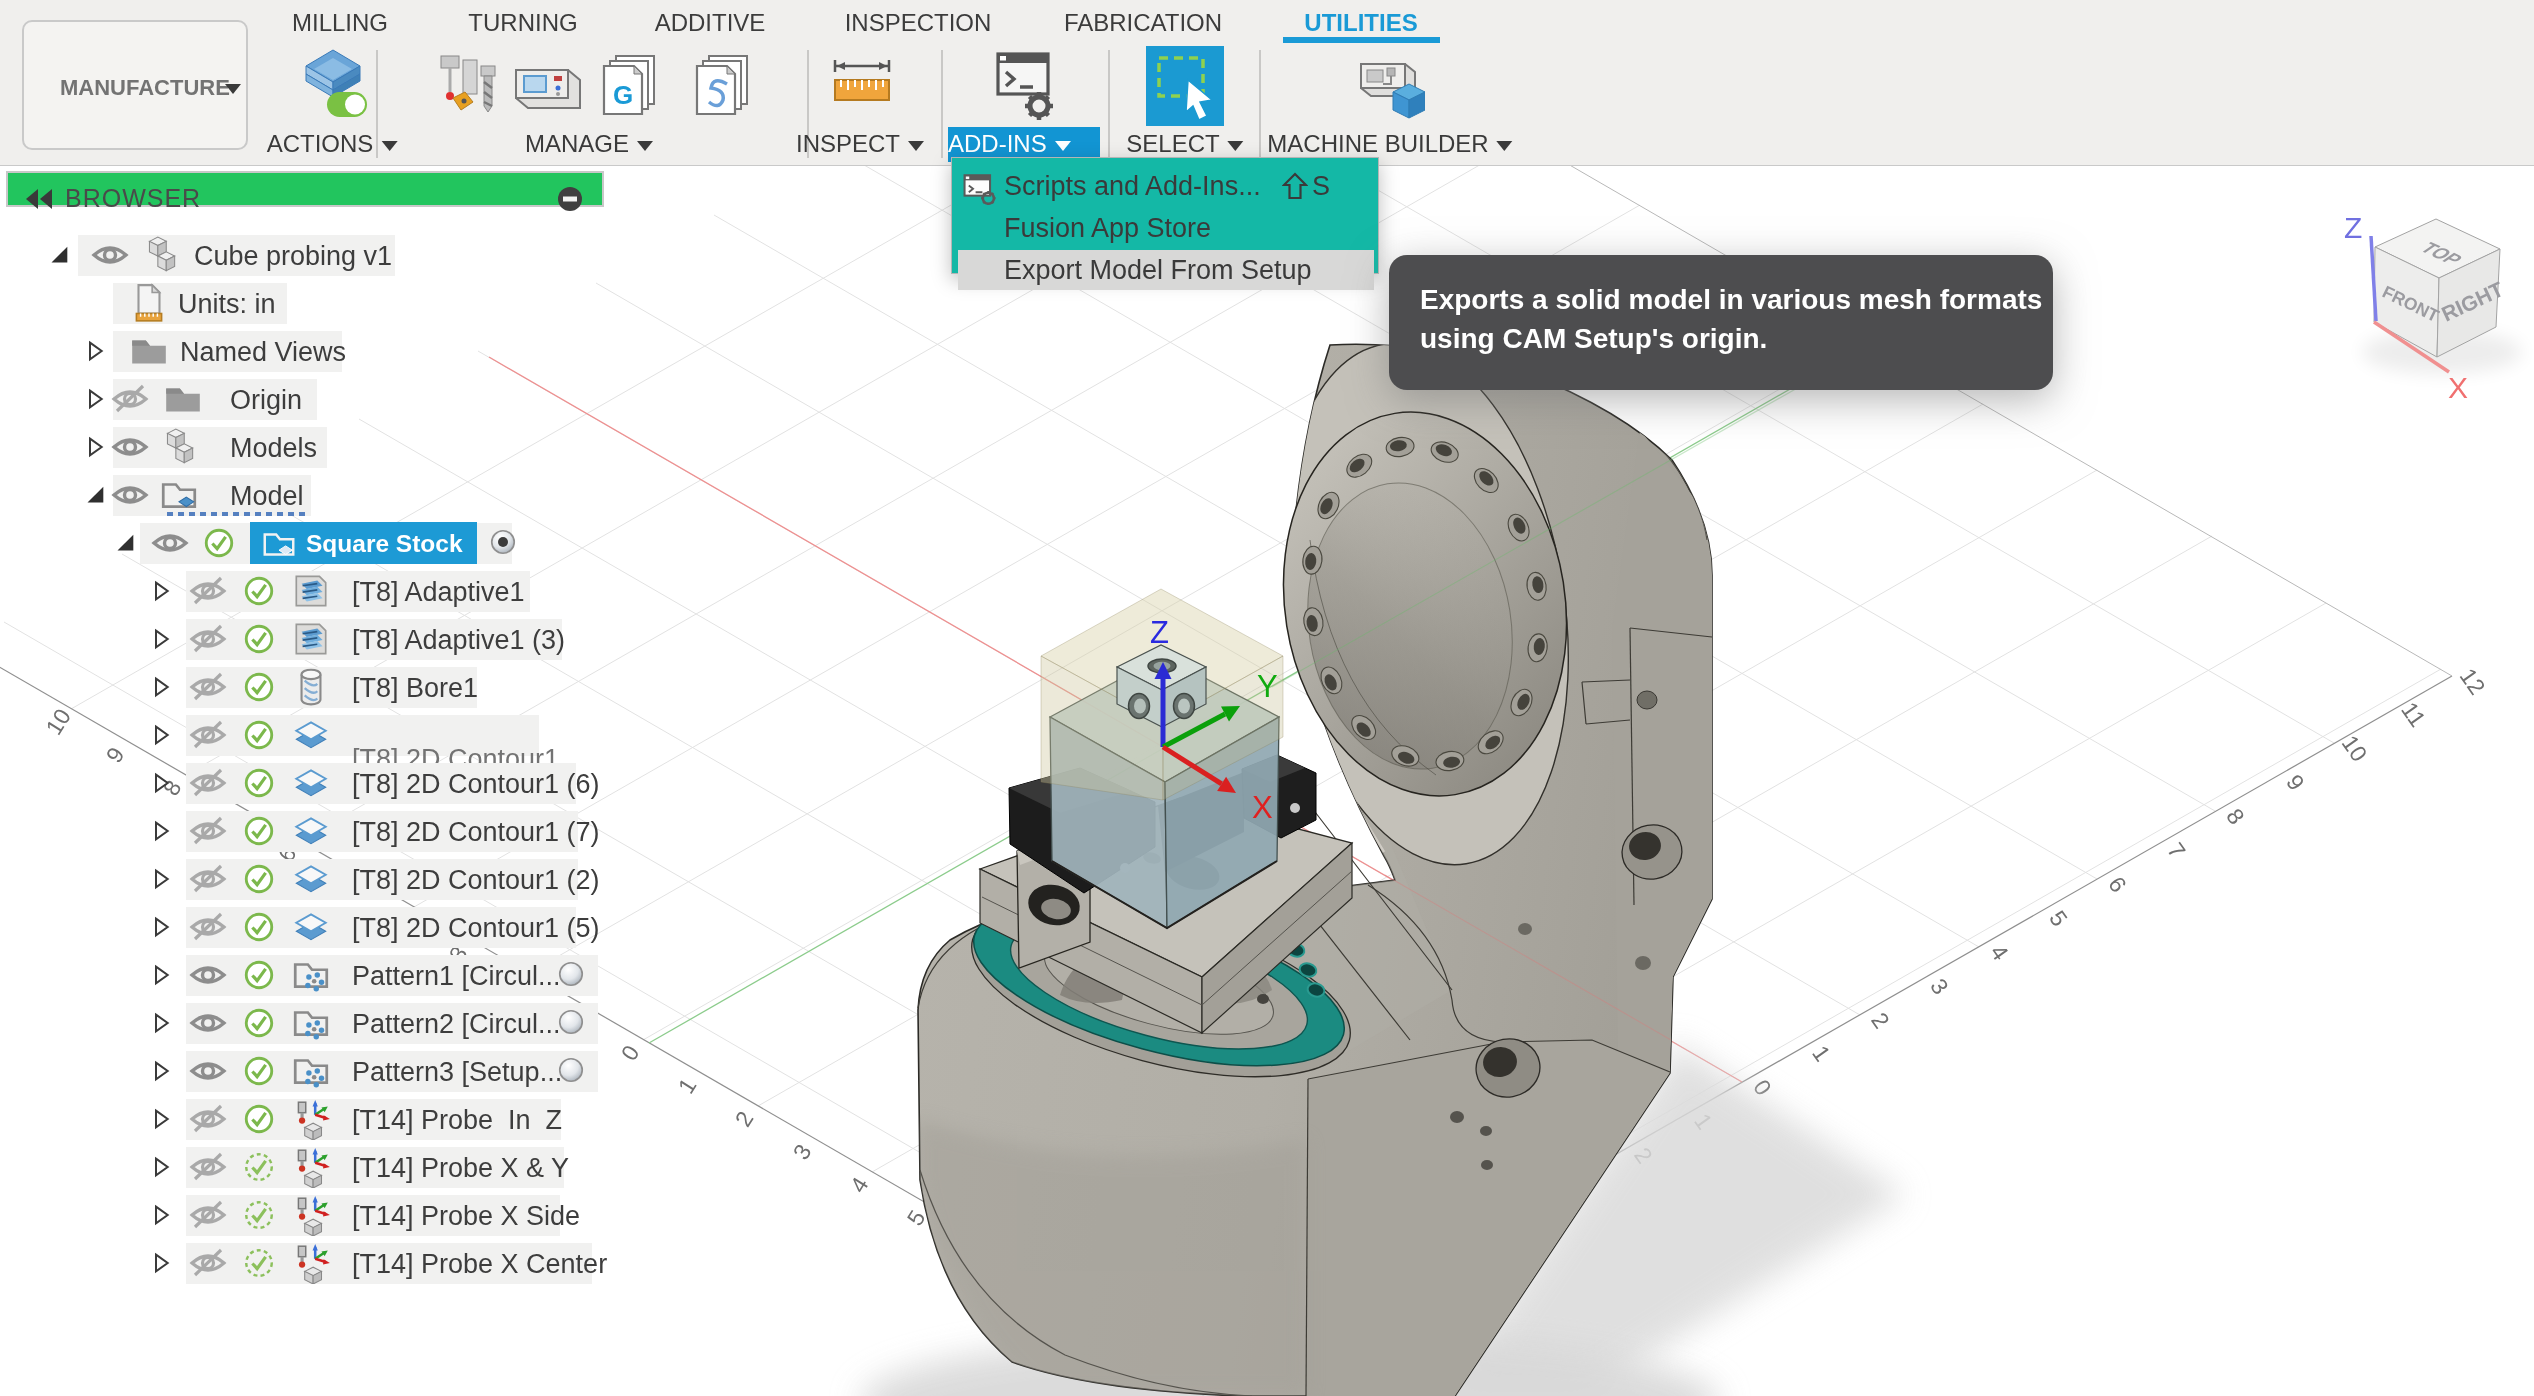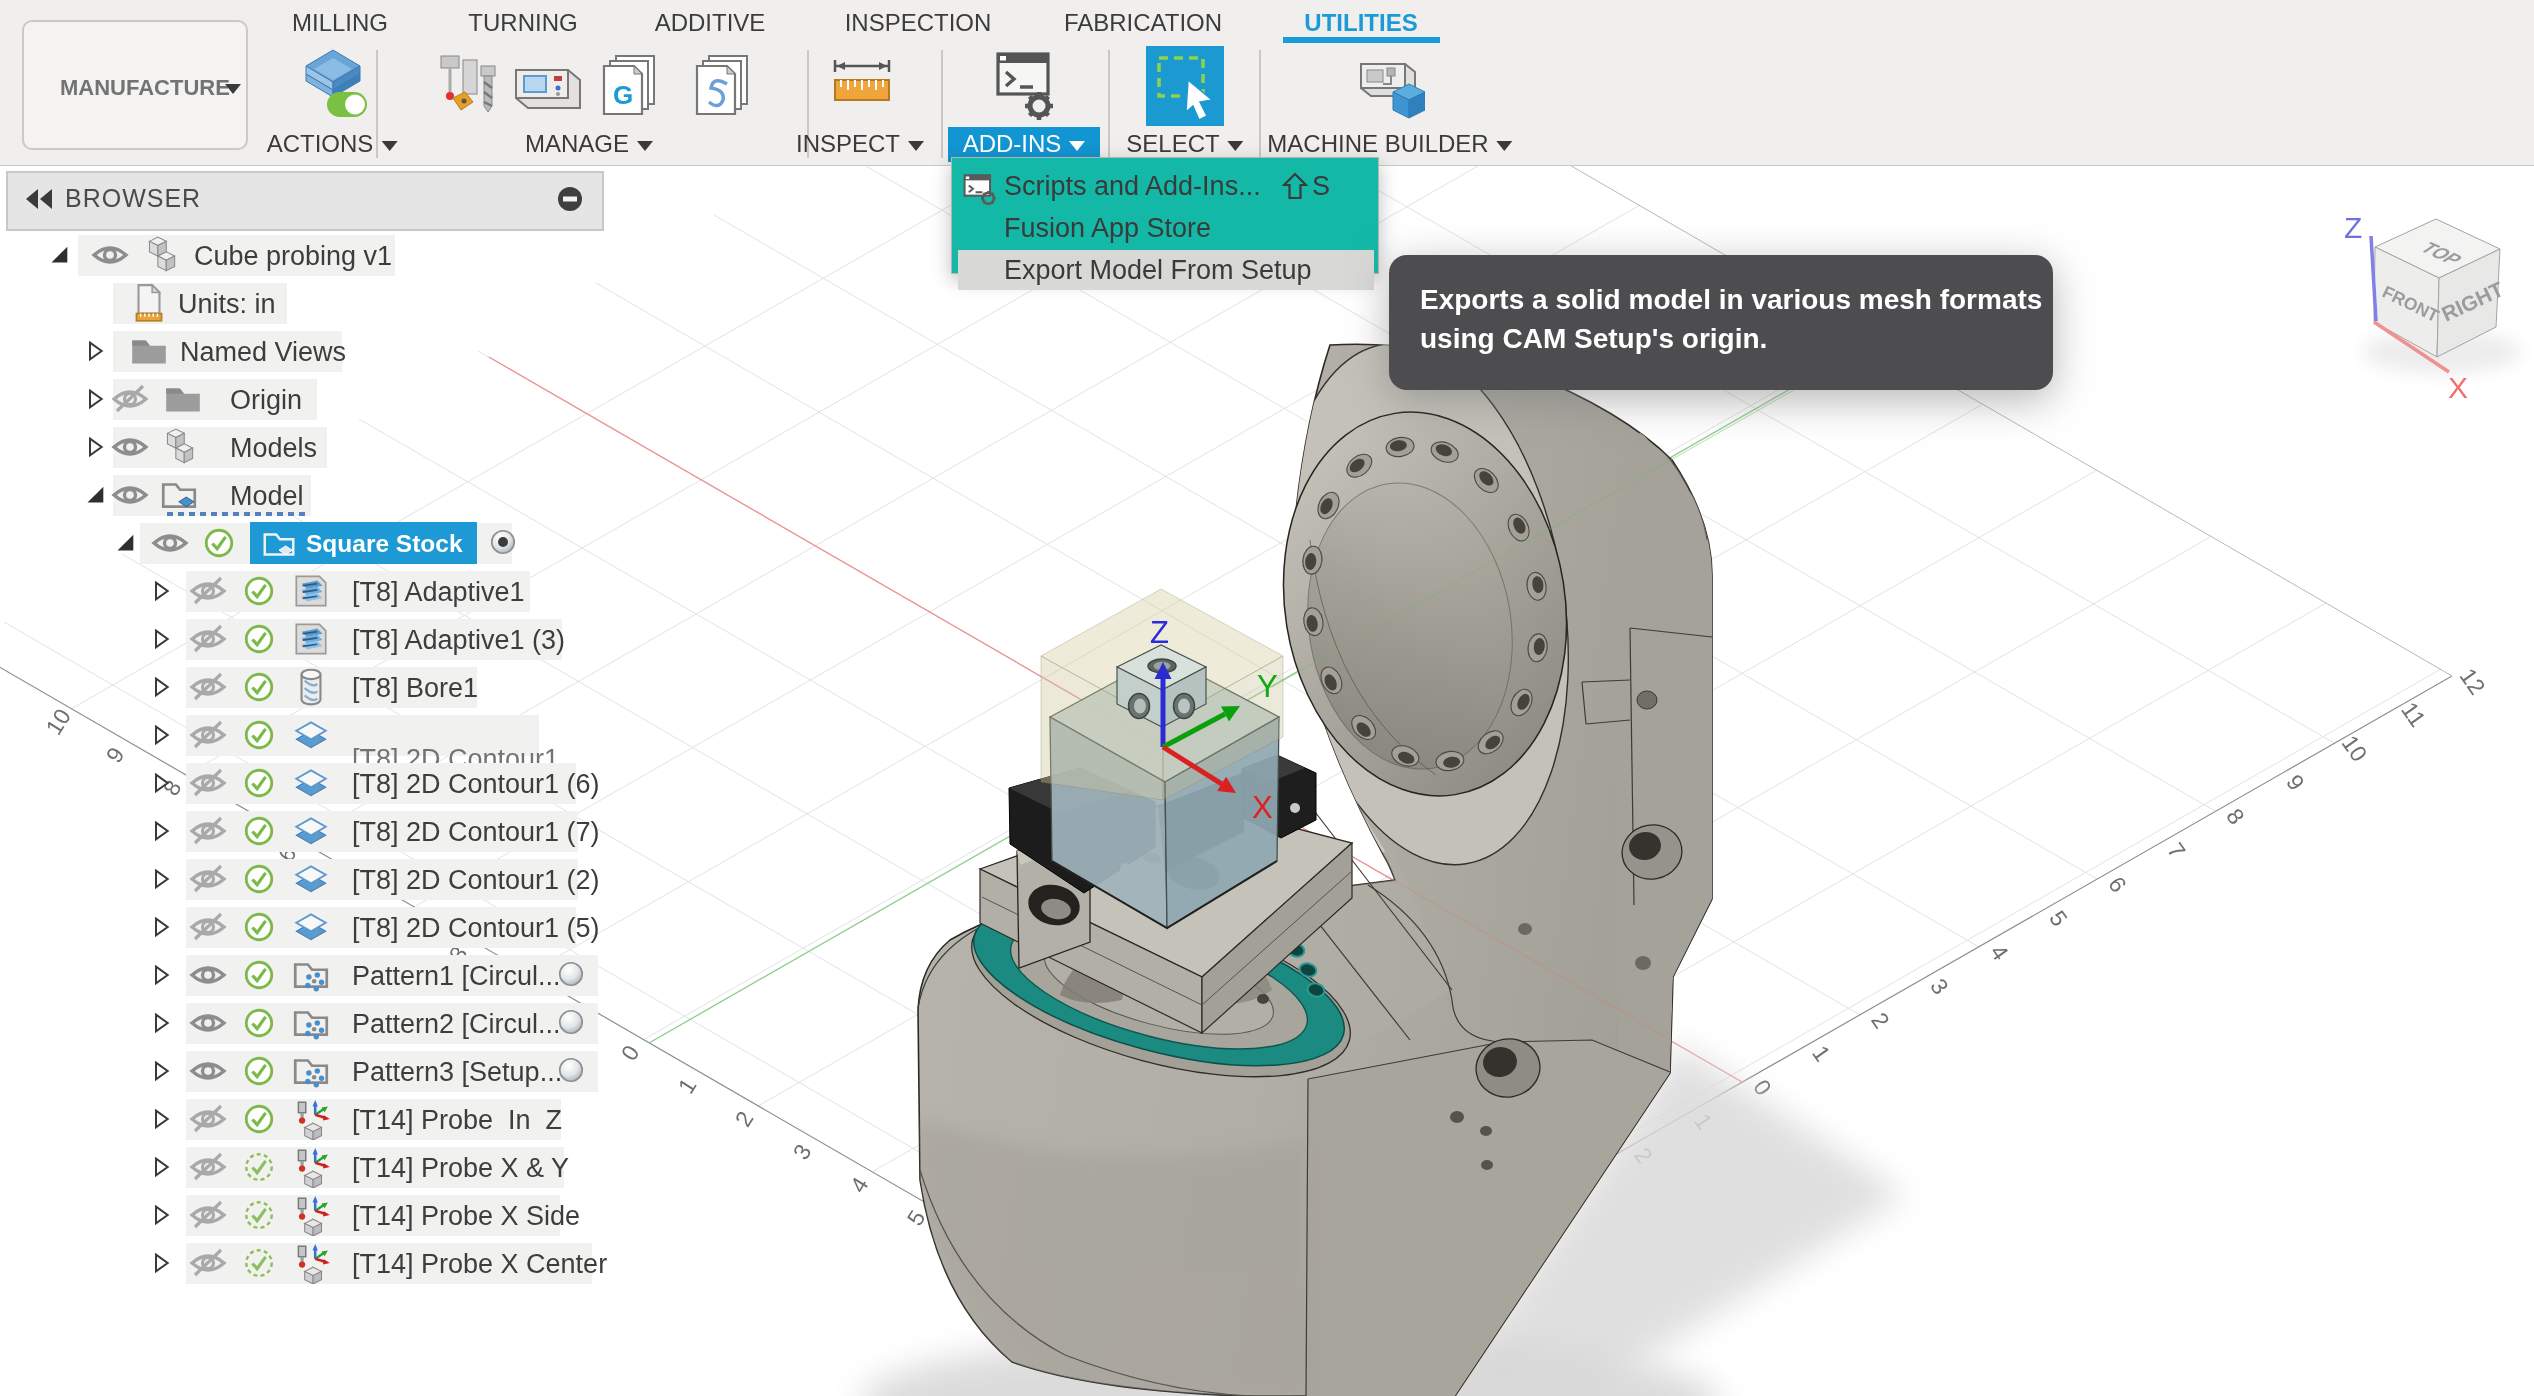--- a/index.html
+++ b/index.html
@@ -3,24 +3,24 @@
 *{margin:0;padding:0;box-sizing:border-box}
 body{width:2534px;height:1396px;overflow:hidden;position:relative;background:#fff;
  font-family:"Liberation Sans",sans-serif;-webkit-font-smoothing:antialiased}
 #topbar{position:absolute;left:0;top:0;width:2534px;height:166px;background:#f0efed;border-bottom:1px solid #c9c9c9;z-index:5}
 .tab{position:absolute;top:9px;font-size:24px;color:#3c3c3c}
 .sep{position:absolute;top:50px;height:108px;width:2px;background:#c9c8c6}
 .glabel{position:absolute;top:130px;font-size:24px;color:#3a3a3a;white-space:nowrap}
 .caret{display:inline-block;width:0;height:0;border-left:8px solid transparent;border-right:8px solid transparent;border-top:10px solid #3a3a3a;margin-left:8px;vertical-align:middle}
 #mfg{position:absolute;left:22px;top:20px;width:226px;height:130px;border:2px solid #c9c9c9;border-radius:10px;background:#f4f3f1}
 #mfg span{position:absolute;left:36px;top:53px;font-size:22px;font-weight:bold;color:#737373}
-#addins-btn{position:absolute;left:948px;top:127px;width:152px;height:35px;background:#1295d3;color:#fff;font-size:24px;text-align:center;line-height:34px}
+#addins-btn{position:absolute;left:948px;top:127px;width:152px;height:35px;background:#1295d3;color:#fff;font-size:24px;line-height:34px}
 #addins-btn .caret{border-top-color:#fff}
 .brow{position:absolute;background:#f1f1f0;height:41px;z-index:3}
-#bheader{position:absolute;left:6px;top:171px;width:598px;height:60px;background:#e5e5e5;border:2px solid #c8c8c8;z-index:3}
+#bheader{position:absolute;left:6px;top:171px;width:598px;height:36px;background:#22c55e;border:2px solid #c8c8c8;z-index:3}
 #bheader .t{position:absolute;left:57px;top:11px;font-size:25px;color:#4a4a4a;letter-spacing:1px}
 .rowicon{position:absolute;top:2px;z-index:4}
 #menu{position:absolute;left:951px;top:157px;width:428px;height:117px;background:#14b8a6;border:1.5px solid #b5b5b5;z-index:6;box-shadow:0 6px 18px rgba(0,0,0,.25)}
 #menu .mi{position:absolute;left:6px;width:416px;height:40px;font-size:27px;color:#3a3a3a}
 #menu .mi span{position:absolute;left:46px;top:5px;white-space:nowrap}
 #tooltip{position:absolute;left:1389px;top:255px;width:664px;height:135px;background:#4d4d4f;border-radius:18px;z-index:6;
  box-shadow:0 10px 40px rgba(120,120,120,.55)}
 #tooltip div{position:absolute;left:31px;top:25px;font-size:28px;font-weight:bold;color:#fff;line-height:39px;white-space:nowrap}
 </style></head><body>
 <svg id="vp" width="2534" height="1396" viewBox="0 0 2534 1396" xmlns="http://www.w3.org/2000/svg" style="position:absolute;left:0;top:0">

